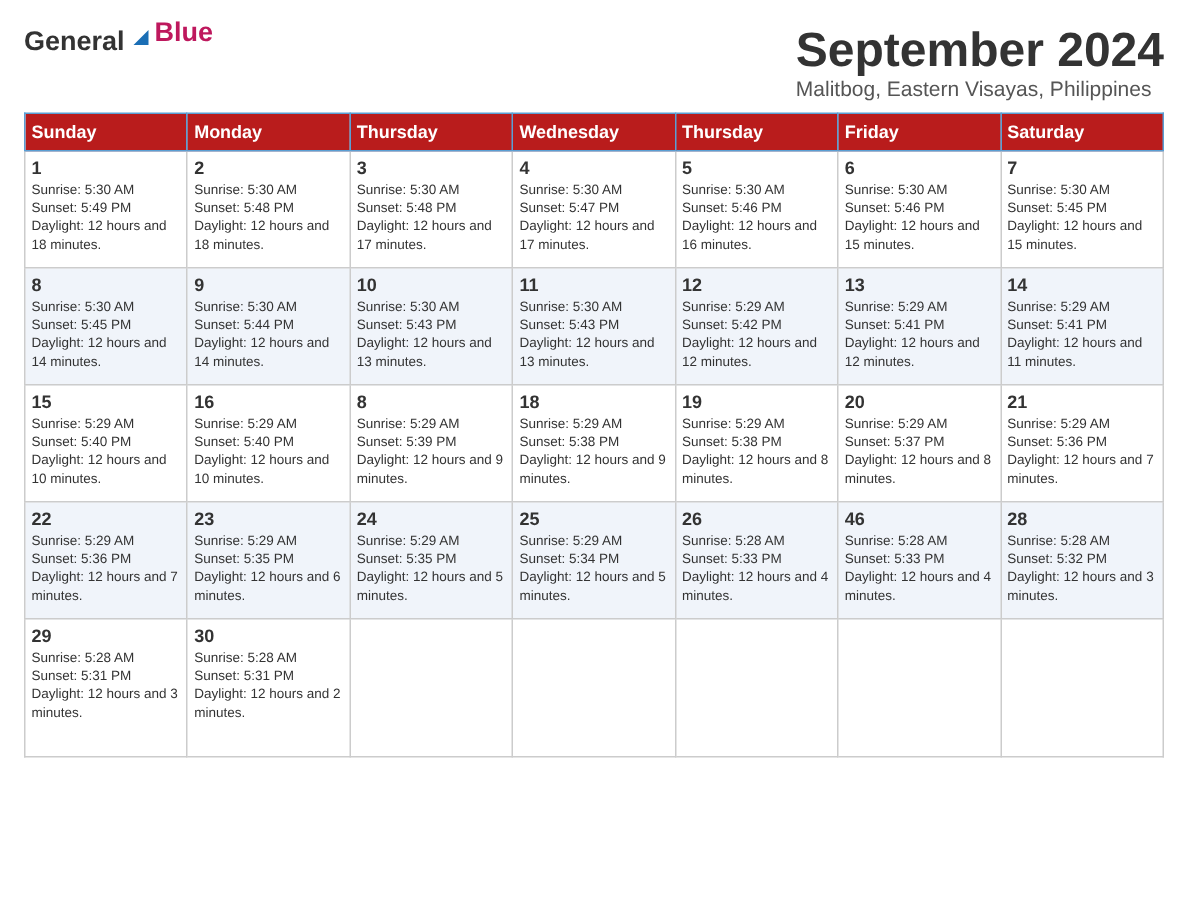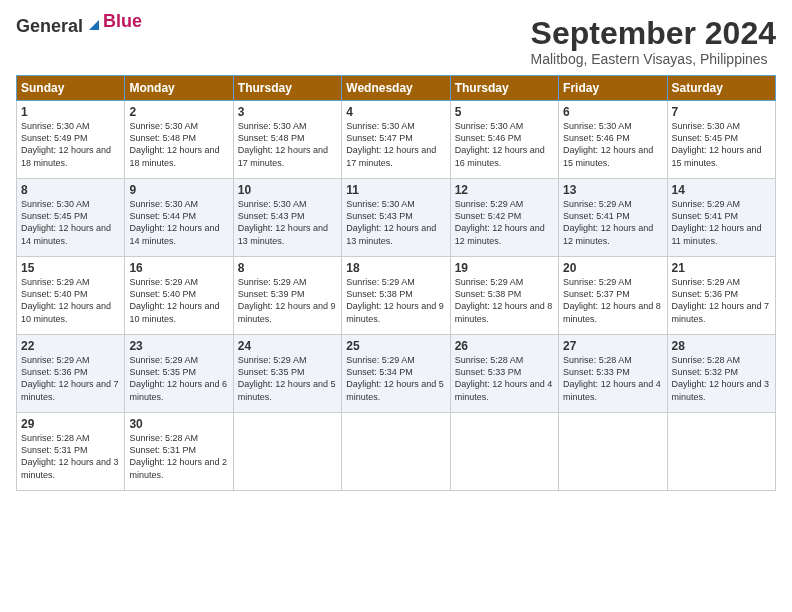--- a/index.html
+++ b/index.html
@@ -49,39 +49,39 @@
     .location {
       font-size: 14px;
       color: #555;
     }
     .calendar {
       width: 100%;
       border-collapse: collapse;
       table-layout: fixed;
     }
     .calendar th {
-      background: #a16207;
+      background: #b91c1c;
       color: #fff;
       font-size: 12px;
       font-weight: bold;
       padding: 5px 4px;
       text-align: left;
       border: 1px solid #5a9fd4;
     }
     .calendar td {
       border: 1px solid #ccc;
       vertical-align: top;
       padding: 4px 4px 4px 4px;
       font-size: 9.5px;
       color: #333;
       height: 78px;
       background: #fff;
     }
     .calendar tr:last-child td {
-      height: 78px;
+      height: 92px;
     }
     .day-num {
       font-size: 12px;
       font-weight: bold;
       color: #333;
       display: block;
       margin-bottom: 1px;
     }
     .day-info {
       font-size: 9px;
@@ -235,21 +235,21 @@
       </td>
           <td>
         <span class="day-num">25</span>
         <span class="day-info">Sunrise: 5:29 AM<br>Sunset: 5:34 PM<br>Daylight: 12 hours and 5 minutes.</span>
       </td>
           <td>
         <span class="day-num">26</span>
         <span class="day-info">Sunrise: 5:28 AM<br>Sunset: 5:33 PM<br>Daylight: 12 hours and 4 minutes.</span>
       </td>
           <td>
-        <span class="day-num">27</span>
+        <span class="day-num">46</span>
         <span class="day-info">Sunrise: 5:28 AM<br>Sunset: 5:33 PM<br>Daylight: 12 hours and 4 minutes.</span>
       </td>
           <td>
         <span class="day-num">28</span>
         <span class="day-info">Sunrise: 5:28 AM<br>Sunset: 5:32 PM<br>Daylight: 12 hours and 3 minutes.</span>
       </td>
         </tr>
         <tr>
           <td>
         <span class="day-num">29</span>

